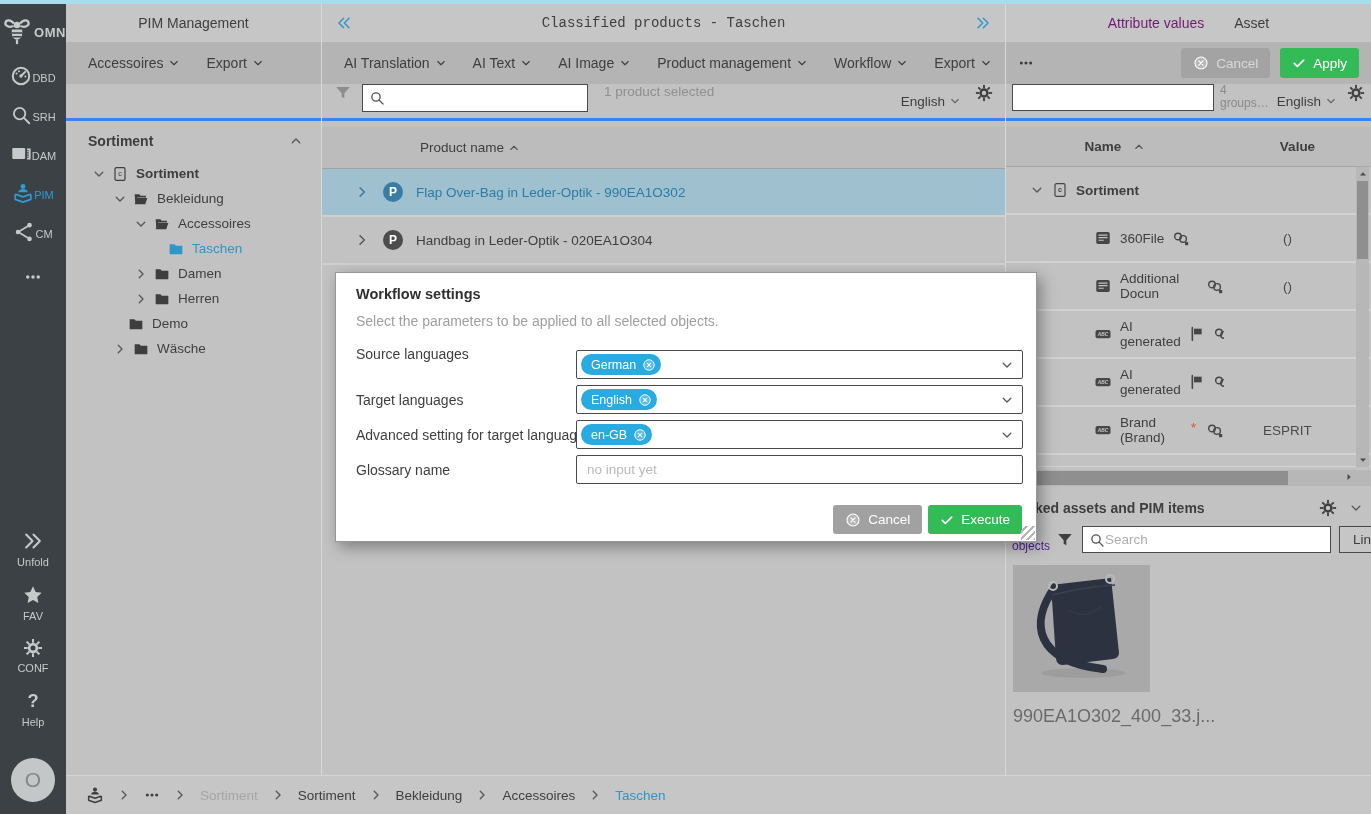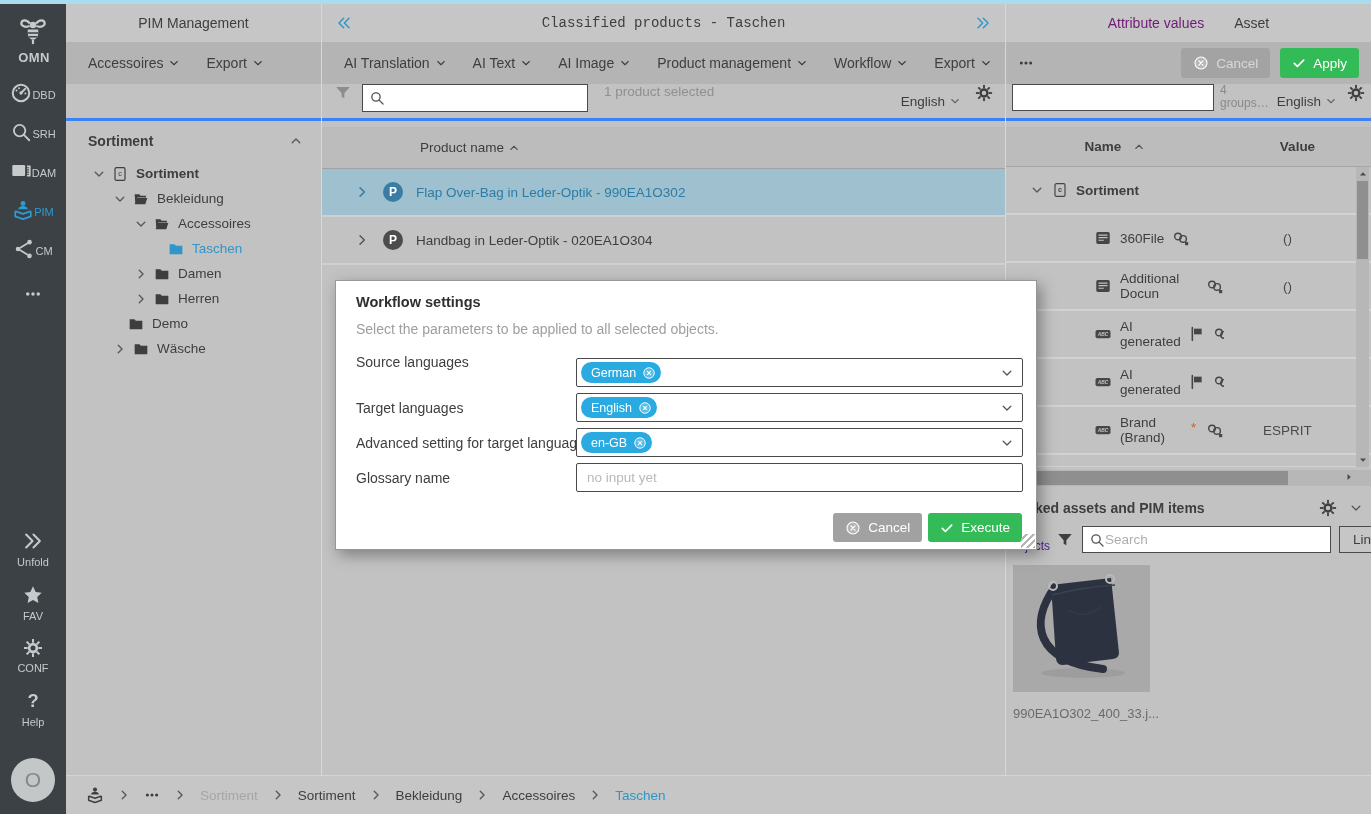--- a/index.html
+++ b/index.html
@@ -16,21 +16,21 @@
   .ic14 { width:14px; height:14px; }
   .ic16 { width:16px; height:16px; }
   .ic18 { width:18px; height:18px; }
   .ic20 { width:20px; height:20px; }
   .ic22 { width:22px; height:22px; }
   .ic34 { width:34px; height:34px; }
 
   
   .sidebar { position:absolute; left:0; top:4px; width:66px; bottom:0; background:#3b4144;
     color:#c7cacb; display:flex; flex-direction:column; align-items:center; z-index:5; }
-  .sb-logo { margin-top:10px; display:flex; flex-direction:column; align-items:flex-end; }
+  .sb-logo { margin-top:10px; display:flex; flex-direction:row; align-items:center; }
   .sb-logo .sb-label { font-weight:bold; font-size:13px; margin-top:2px; letter-spacing:.5px; }
   .sb-item { margin-top:17px; display:flex; flex-direction:row; align-items:center; cursor:pointer; }
   .sb-label { font-size:11px; margin-top:4px; color:#c7cacb; }
   .sb-item.active, .sb-item.active .sb-label { color:#2e9bd3; }
   .sb-dots { margin-top:24px; color:#c7cacb; }
   .sb-spacer { flex:1; }
   .sb-foot { margin-bottom:16px; display:flex; flex-direction:column; align-items:center; cursor:pointer; }
   .sb-avatar { width:44px; height:44px; border-radius:50%; background:#c4c7c8; color:#85898b;
     display:flex; align-items:center; justify-content:center; font-size:21px; margin:14px 0 12px; cursor:pointer; }
 
@@ -113,34 +113,34 @@
   .linked-head .gear { margin-left:auto; color:#3e3e3e; cursor:pointer; }
   .linked-head .coll { margin-left:12px; color:#555; cursor:pointer; }
   .linked-toolbar { display:flex; align-items:center; padding:2px 0 0 6px; overflow:hidden; }
   .objcount { font-size:12px; color:#4c1d95; line-height:13px; margin-right:6px; }
   .linked-toolbar .funnel { color:#3e3e3e; margin-right:8px; cursor:pointer; }
   .linked-toolbar .searchbox { flex:1; height:27px; }
   .btn-link { height:27px; border:1px solid #4a4a4a; background:#c6c6c6; color:#3e3e3e; font-size:13.5px;
     padding:0 8px; margin-left:8px; margin-right:-14px; flex:0 0 46px; cursor:pointer; }
   .thumb { margin:12px 0 0 7px; width:137px; }
   .thumb .img { width:137px; height:127px; background:#a9a9a9; }
-  .thumb .cap { font-size:13px; color:#6a6a6a; margin-top:14px; }
+  .thumb .cap { font-size:18px; color:#6a6a6a; margin-top:14px; }
 
   
   .bottombar { position:absolute; left:66px; right:0; top:775px; height:39px; background:#c6c6c6;
     border-top:1px solid #d4d4d4; display:flex; align-items:center; gap:13px; padding-left:20px;
     font-size:13.5px; z-index:4; }
   .bottombar .sep { color:#555; }
   .crumb { cursor:pointer; }
   .crumb.muted { color:#a6a6a6; }
   .crumb.active { color:#2e96c8; }
 
   
   .modal { position:absolute; left:335px; top:272px; width:702px; height:270px; background:#fff;
-    border:1px solid #979797; box-shadow:4px 5px 14px rgba(0,0,0,.35); z-index:50;margin-top:8px; }
+    border:1px solid #979797; box-shadow:4px 5px 14px rgba(0,0,0,.35); z-index:50; }
   .m-title { position:absolute; left:20px; top:13px; font-size:14.5px; font-weight:bold; color:#2f2f2f; }
   .m-sub { position:absolute; left:20px; top:40px; font-size:14px; color:#9e9e9e; }
   .m-label { position:absolute; left:20px; font-size:14px; color:#3e3e3e; }
   .m-control { position:absolute; left:240px; width:447px; height:29px; background:#fff;
     border:1px solid #4a4a4a; border-radius:2px; display:flex; align-items:center; padding:0 28px 0 4px; }
   .m-control .chev { position:absolute; right:8px; color:#555; }
   .chip { display:inline-flex; align-items:center; gap:6px; background:#29abe2; color:#fff; height:21px;
     border-radius:11px; padding:0 5px 0 10px; font-size:12.5px; }
   .chip .ic { cursor:pointer; }
   .m-input { position:absolute; left:240px; width:447px; height:29px; border:1px solid #4a4a4a;

